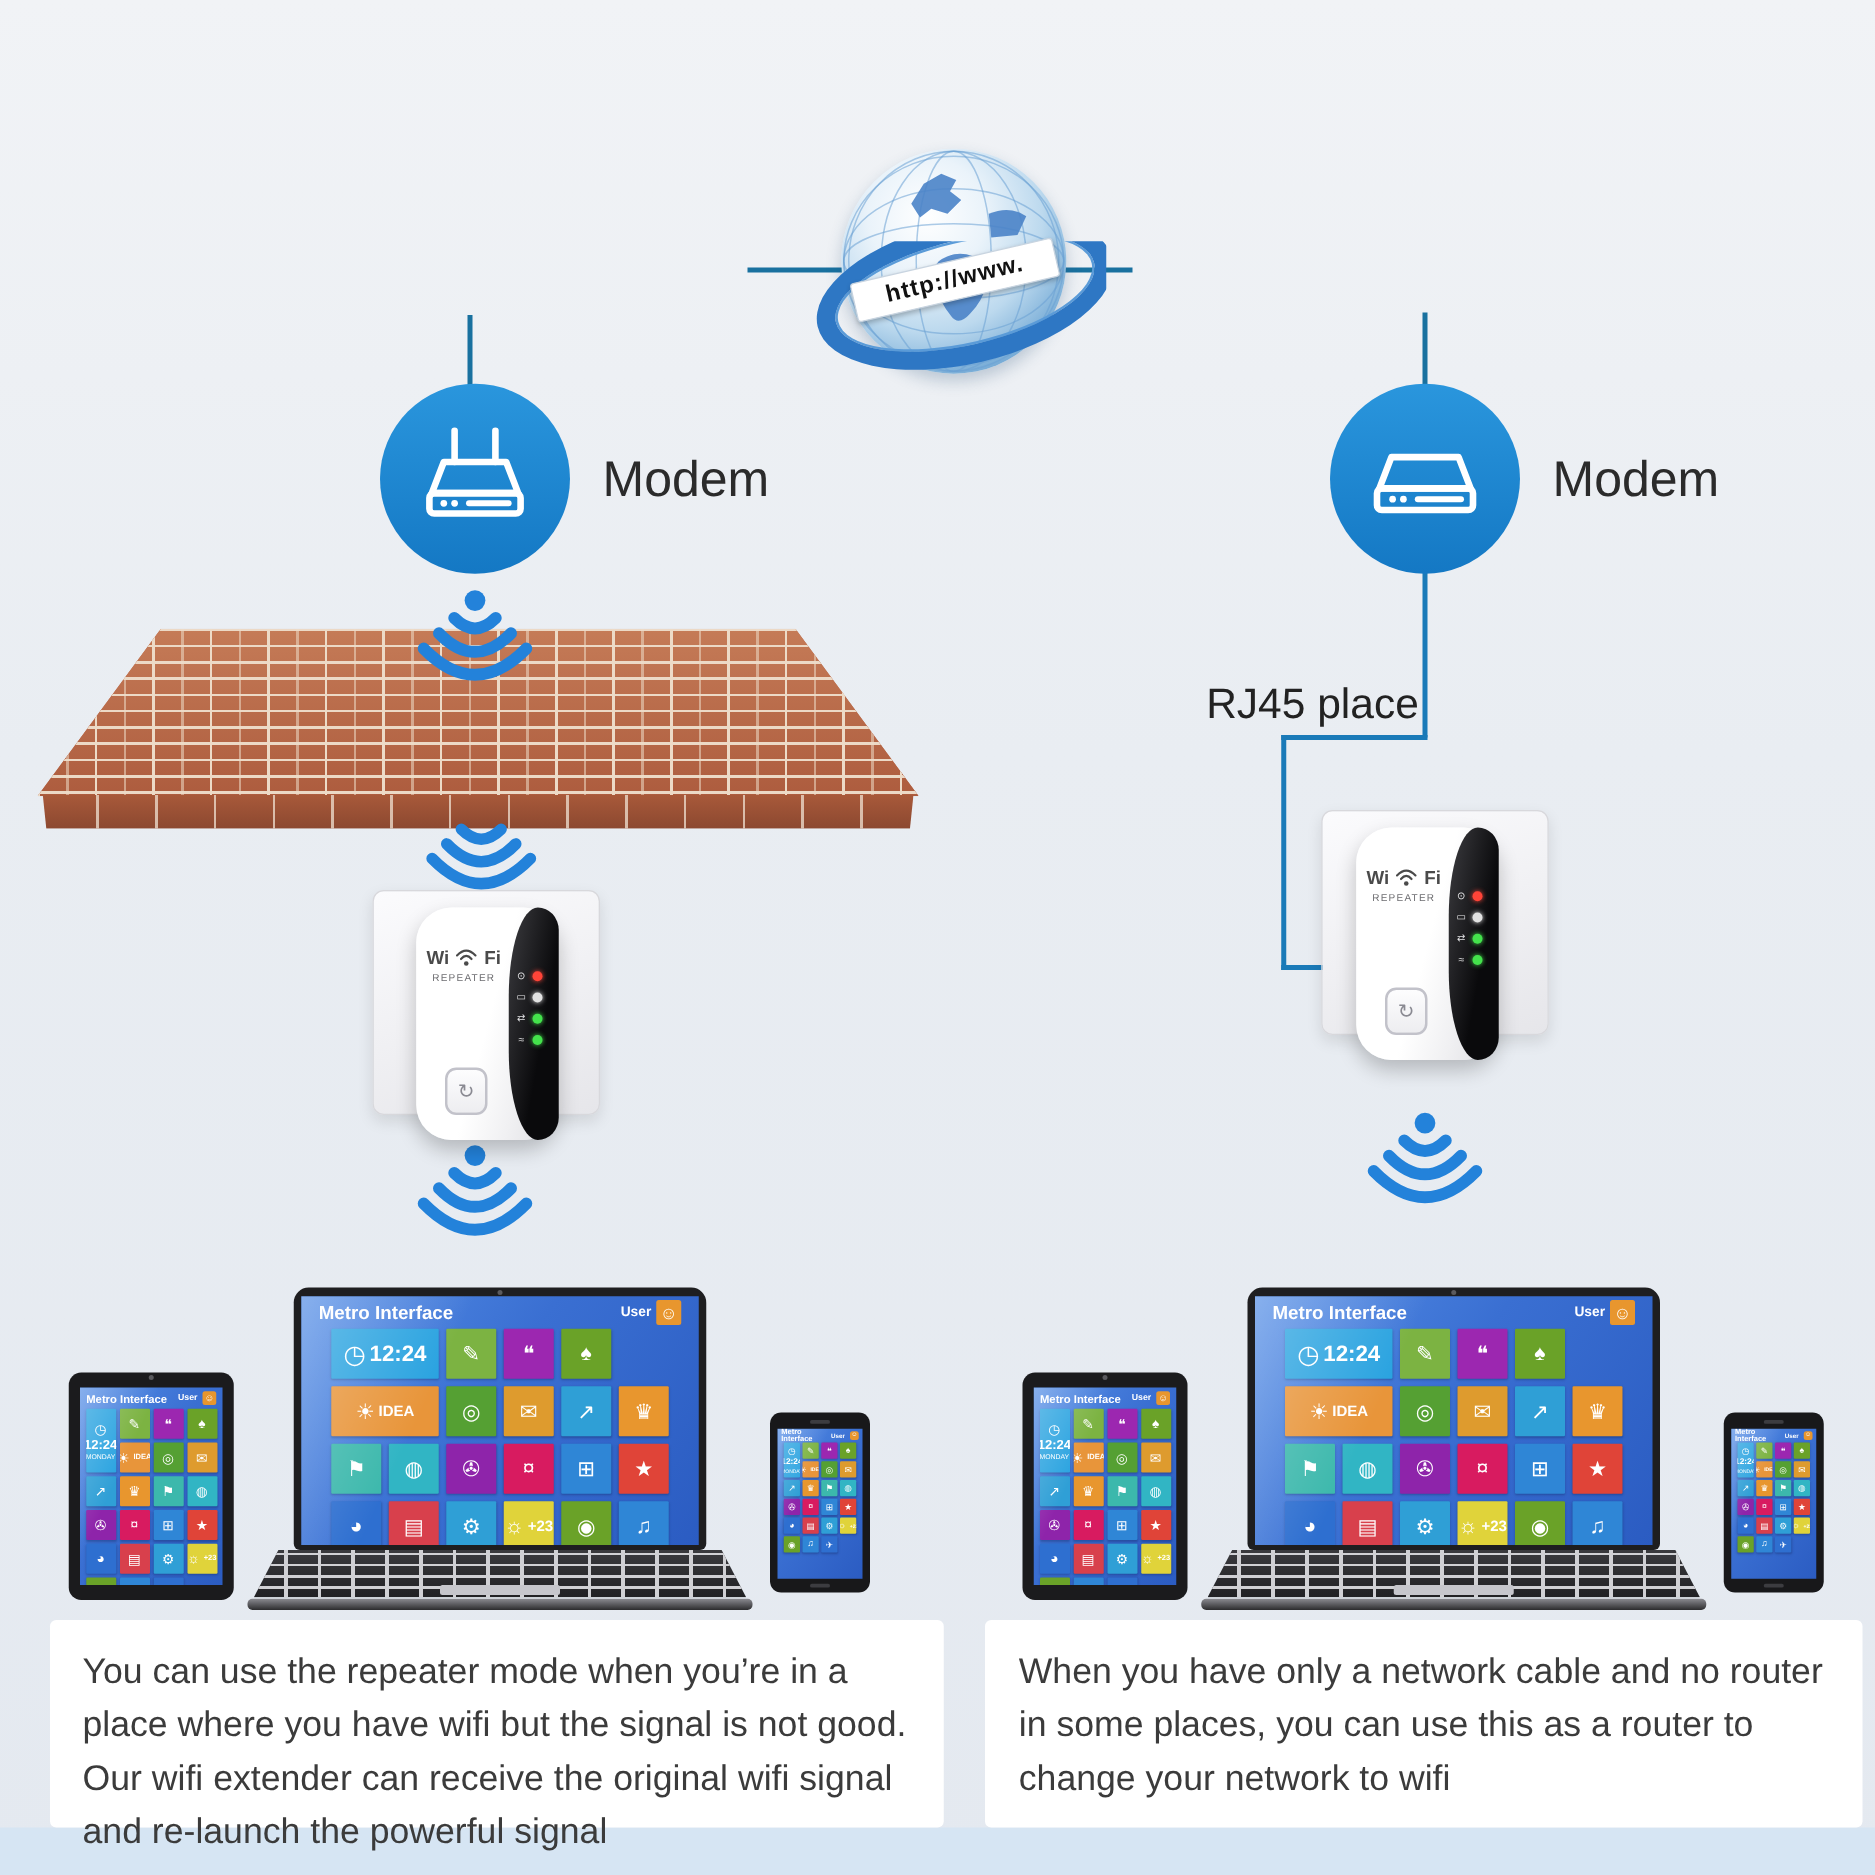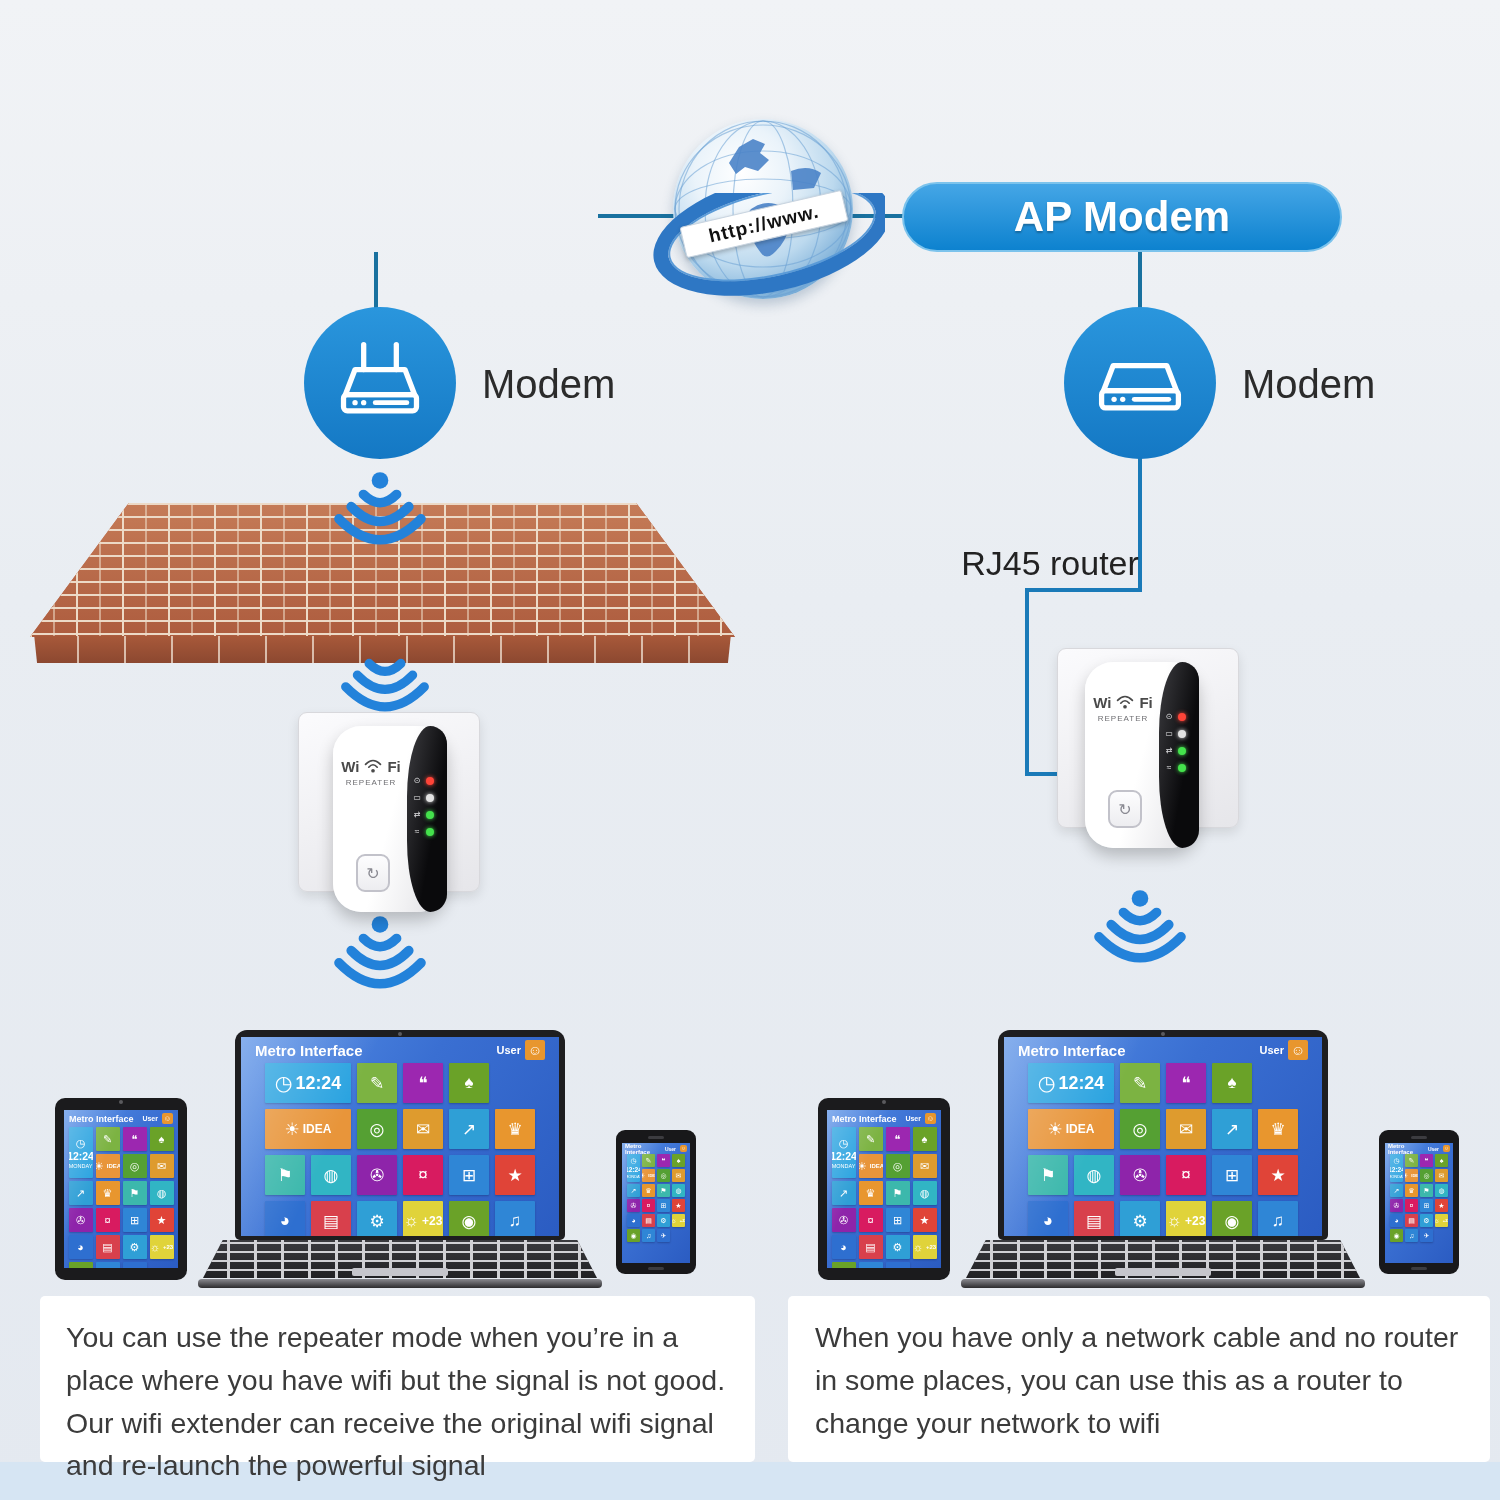--- a/index.html
+++ b/index.html
@@ -169,38 +169,35 @@
           <path d="M118 52 q17 -7 30 2 l-7 15 -21 2 z"></path>
         </g>
       </svg>
     </div>
     <div class="ring-clip">
         <div class="ring"></div>
       </div>
     <div class="banner">http://www.</div>
   </div>
 
-  <div class="abs pill" style="left:902px;top:182px;width:440px;">
-    <span>AP Modem</span>
-  </div>
 
   <div class="abs mcircle" style="left:304px;top:307px;">
     <svg width="96" height="96" viewBox="0 0 100 100">
         <use href="#icon-router"></use>
       </svg>
   </div>
   <div class="abs mlabel" style="left:482px;top:362px;">Modem</div>
   <div class="abs mcircle" style="left:1064px;top:307px;">
     <svg width="96" height="96" viewBox="0 0 100 100">
         <use href="#icon-modem"></use>
       </svg>
   </div>
   <div class="abs mlabel" style="left:1242px;top:362px;">Modem</div>
 
-  <div class="abs rj45" style="left:940px;top:544px;width:220px;">RJ45 router</div>
+  <div class="abs rj45" style="left:940px;top:544px;width:220px;">RJ45 place</div>
 
   <svg class="abs wifi" style="left:318px;top:470px;" width="124" height="96" viewBox="0 0 120 110">
       <use href="#wifi-full"></use>
     </svg>
   <div class="abs wall-top"></div>
   <div class="abs wall-edge"></div>
   <svg class="abs wifi" style="left:323px;top:650px;" width="124" height="82" viewBox="0 0 120 98">
       <use href="#wifi-arcs"></use>
     </svg>
 

